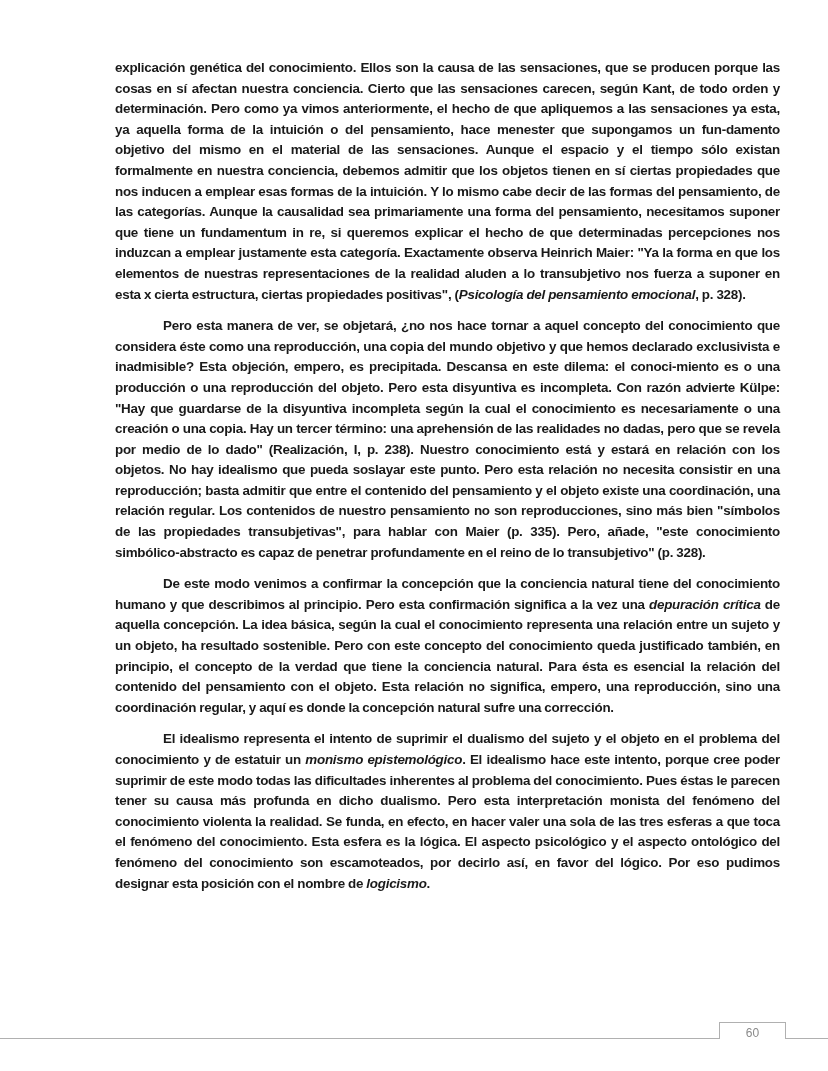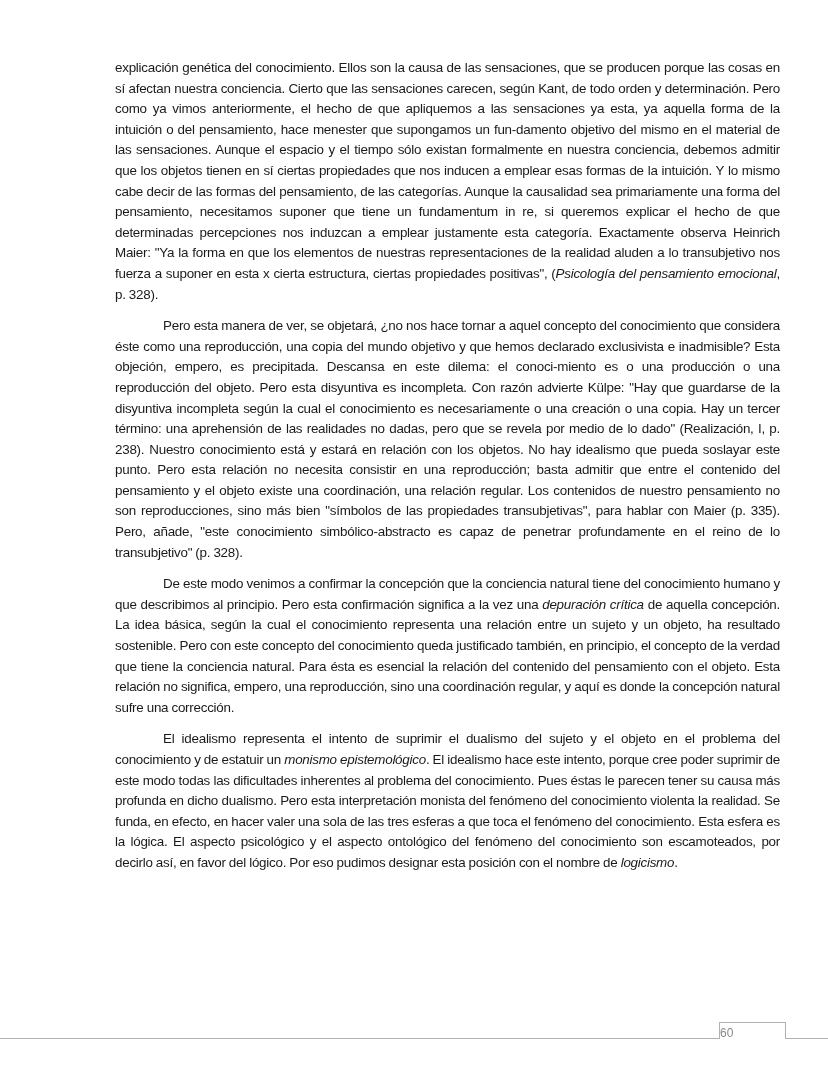--- a/index.html
+++ b/index.html
@@ -1,36 +1,36 @@
 <!DOCTYPE html>
 <html><head>
 <meta charset="utf-8">
 <style>
   html, body { margin: 0; padding: 0; background: #ffffff; }
   body { width: 828px; height: 1071px; position: relative; overflow: hidden; }
   .page {
     position: absolute; left: 115px; top: 58px; width: 665px;
     font-family: "Liberation Sans", sans-serif;
     font-size: 13.4px; line-height: 20.6px; color: #1a1a1a;
-    text-align: justify; letter-spacing: -0.25px; word-spacing: -0.3px;
+    text-align: justify; letter-spacing: -0.25px; word-spacing: -0.3px; font-weight: bold;
   }
   .page p { margin: 0 0 11px 0; }
   .page p.indent { text-indent: 48px; }
   .page em { font-style: italic; }
   .footer-line-left {
     position: absolute; left: 0; top: 1038px; width: 720px; height: 1px; background: #b0b0b0;
   }
   .footer-line-right {
     position: absolute; left: 785px; top: 1038px; width: 43px; height: 1px; background: #b0b0b0;
   }
   .page-tab {
     position: absolute; left: 719px; top: 1022px; width: 65px; height: 16px;
     border: 1px solid #b0b0b0; border-bottom: none; background: #fff;
     font-family: "Liberation Sans", sans-serif; font-size: 12px; color: #8a8a8a;
-    text-align: left; line-height: 20px;
+    text-align: center; line-height: 20px;
   }
 </style>
 </head>
 <body>
 
 <div class="page">
   <p>
     <span>explicación genética del conocimiento. Ellos son la causa de las sensaciones, que se producen porque las cosas en sí afectan nuestra conciencia. Cierto que las sensaciones carecen, según Kant, de todo orden y determinación. Pero como ya vimos anteriormente, el hecho de que apliquemos a las sensaciones ya esta, ya aquella forma de la intuición o del pensamiento, hace menester que supongamos un fun-damento objetivo del mismo en el material de las sensaciones. Aunque el espacio y el tiempo sólo existan formalmente en nuestra conciencia, debemos admitir que los objetos tienen en sí ciertas propiedades que nos inducen a emplear esas formas de la intuición. Y lo mismo cabe decir de las formas del pensamiento, de las categorías. Aunque la causalidad sea primariamente una forma del pensamiento, necesitamos suponer que tiene un fundamentum in re, si queremos explicar el hecho de que determinadas percepciones nos induzcan a emplear justamente esta categoría. Exactamente observa Heinrich Maier: "Ya la forma en que los elementos de nuestras representaciones de la realidad aluden a lo transubjetivo nos fuerza a suponer en esta x cierta estructura, ciertas propiedades positivas", (</span><em>Psicología del pensamiento emocional</em><span>, p. 328).</span>
   </p>
   <p class="indent">

